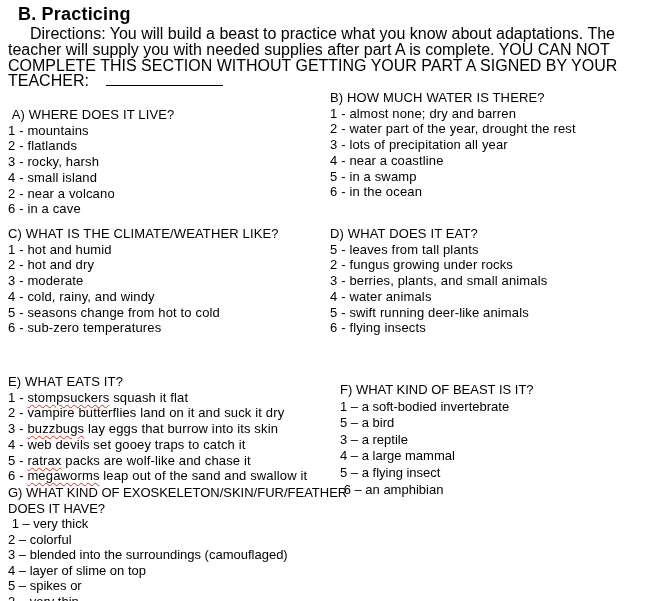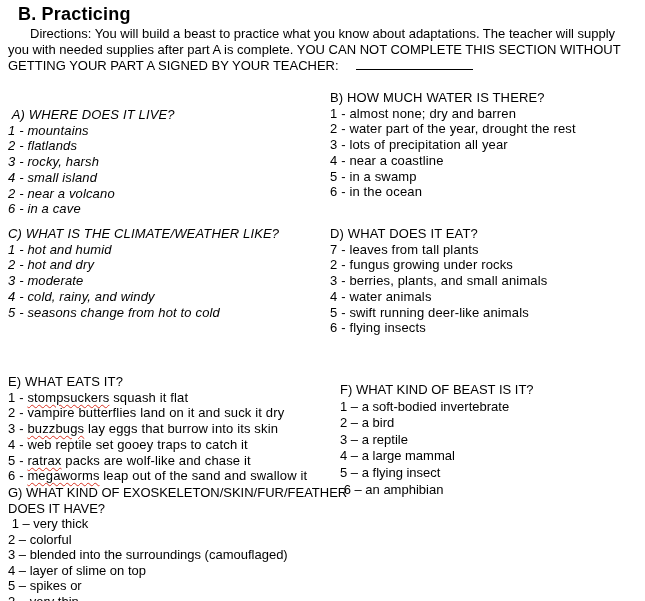--- a/index.html
+++ b/index.html
@@ -12,33 +12,33 @@
   .page {
     position:absolute; inset:0; overflow:hidden;
     background:var(--color-background, #fff);
   }
   .doc-title {
     position:absolute; top:4px; left:18px;
     font-size:18px; font-weight:bold; letter-spacing:0.2px;
   }
   .directions {
     position:absolute; top:26px; left:8px; width:630px;
-    font-size:13px; line-height:15.8px; text-indent:22px;
+    font-size:16px; line-height:15.8px; text-indent:22px;
   }
   .sig-line {
     display:inline-block; width:117px; height:12px;
     margin-left:17px; border-bottom:1.6px solid var(--color-text, #000);
     vertical-align:baseline;
   }
   .sec { position:absolute; font-size:13px; }
   .sec .head, .sec .item { white-space:pre-wrap; }
   .gothic { line-height:15.7px; letter-spacing:0.15px; }
   .calibri { line-height:16.6px; letter-spacing:0px;margin-top:32px; }
   .sec-g { line-height:15.5px; }
-  .col-left  { left:8px;  width:322px;font-style:italic; }
+  .col-left  { left:8px;  width:322px; }
   .col-right { left:330px; width:312px; }
   .sec-e { width:330px;margin-top:34px; }
   .sec-f { left:340px; width:300px; }
   .sec-g { width:360px; }
   .misspelled {
     text-decoration:underline;
     text-decoration-style:wavy;
     text-decoration-color:var(--color-spellcheck, #d83020);
     text-decoration-thickness:1px;
     text-underline-offset:2px;
@@ -73,46 +73,47 @@
     <div class="item">6 - in the ocean</div>
   </section>
 
   <section class="sec gothic col-left" style="top:226px">
     <div class="head">C) WHAT IS THE CLIMATE/WEATHER LIKE?</div>
     <div class="item">1 - hot and humid</div>
     <div class="item">2 - hot and dry</div>
     <div class="item">3 - moderate</div>
     <div class="item">4 - cold, rainy, and windy</div>
     <div class="item">5 - seasons change from hot to cold</div>
+    <div class="item">6 - sub-zero temperatures</div>
   </section>
 
   <section class="sec gothic col-right" style="top:226px">
     <div class="head">D) WHAT DOES IT EAT?</div>
-    <div class="item">7 - leaves from tall plants</div>
+    <div class="item">5 - leaves from tall plants</div>
     <div class="item">2 - fungus growing under rocks</div>
     <div class="item">3 - berries, plants, and small animals</div>
     <div class="item">4 - water animals</div>
     <div class="item">5 - swift running deer-like animals</div>
     <div class="item">6 - flying insects</div>
   </section>
 
   <section class="sec gothic sec-e" style="left:8px; top:340px">
     <div class="head">E) WHAT EATS IT?</div>
     <div class="item"><span>1 - </span><span class="misspelled">stompsuckers</span><span> squash it flat</span></div>
     <div class="item"><span>2 - </span><span class="misspelled"></span><span>vampire butterflies land on it and suck it dry</span></div>
     <div class="item"><span>3 - </span><span class="misspelled">buzzbugs</span><span> lay eggs that burrow into its skin</span></div>
-    <div class="item"><span>4 - </span><span class="misspelled"></span><span>web reptile set gooey traps to catch it</span></div>
+    <div class="item"><span>4 - </span><span class="misspelled"></span><span>web devils set gooey traps to catch it</span></div>
     <div class="item"><span>5 - </span><span class="misspelled">ratrax</span><span> packs are wolf-like and chase it</span></div>
     <div class="item"><span>6 - </span><span class="misspelled">megaworms</span><span> leap out of the sand and swallow it</span></div>
   </section>
 
   <section class="sec calibri sec-f" style="top:350px">
     <div class="head">F) WHAT KIND OF BEAST IS IT?</div>
     <div class="item">1 – a soft-bodied invertebrate</div>
-    <div class="item">2 – a bird</div>
+    <div class="item">5 – a bird</div>
     <div class="item">3 – a reptile</div>
     <div class="item">4 – a large mammal</div>
     <div class="item">5 – a flying insect</div>
     <div class="item"> 6 – an amphibian</div>
   </section>
 
   <section class="sec calibri sec-g" style="left:8px; top:453px">
     <div class="head">G) WHAT KIND OF EXOSKELETON/SKIN/FUR/FEATHER DOES IT HAVE?</div>
     <div class="item"> 1 – very thick</div>
     <div class="item">2 – colorful</div>

